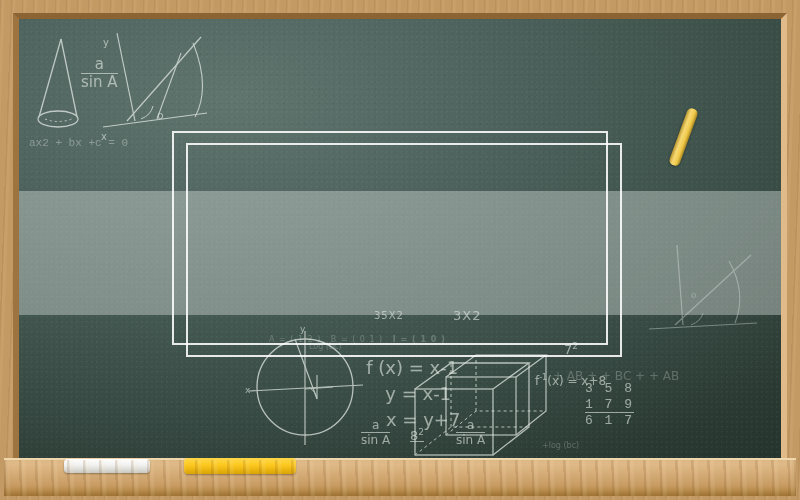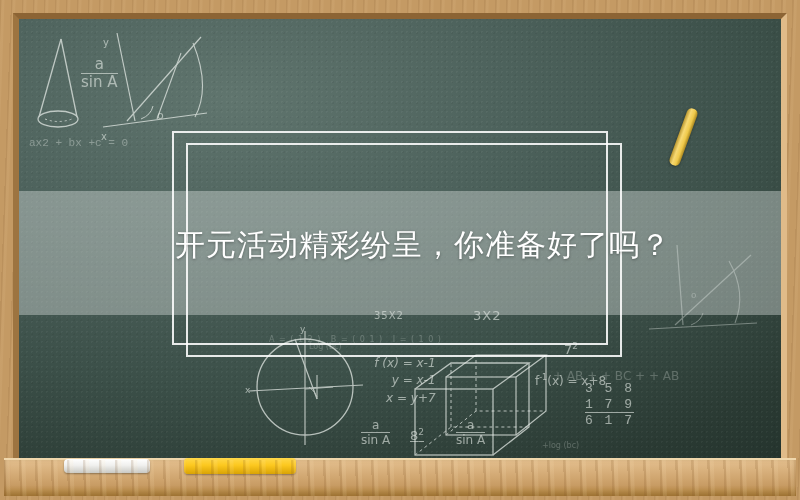--- a/index.html
+++ b/index.html
@@ -156,21 +156,21 @@
         <path d="M44 94 q10 -4 12 -13" stroke="currentColor" stroke-width="1" fill="none"></path>
       </svg>
     </div>
 
     <div class="chalk chalk-txt" style="left:84px;top:18px;font-size:10px;">y</div>
     <div class="chalk chalk-txt" style="left:82px;top:112px;font-size:10px;">x</div>
     <div class="chalk chalk-txt" style="left:138px;top:90px;font-size:11px;">o</div>
 
     <div class="chalk chalk-txt faint" style="left:10px;top:118px;font-size:11px;">ax2 + bx +c = 0</div>
 
-    <div class="chalk chalk-txt" style="left:345px;top:336px;font-size:12px;line-height:1.45;text-align:right;font-style:italic;">
+    <div class="chalk chalk-txt" style="left:345px;top:336px;font-size:18px;line-height:1.45;text-align:center;">
       <div>f (x)  = x-1</div>
       <div style="padding-left:12px;">y  = x-1</div>
       <div style="padding-left:22px;">x  = y+7</div>
     </div>
 
     <div class="chalk" style="left:425px;top:332px;">
       <svg width="110" height="96" viewBox="0 0 110 96">
         <rect x="2" y="26" width="70" height="58" stroke="currentColor" stroke-width="1.2" fill="none"></rect>
         <path d="M2 26 L32 4 L102 4 L72 26" stroke="currentColor" stroke-width="1.2" fill="none"></path>
         <path d="M102 4 L102 60 L72 84" stroke="currentColor" stroke-width="1.2" fill="none"></path>
@@ -203,29 +203,29 @@
       <span>f</span><sup style="font-size:8px;">-1</sup><span>(x) = x+8</span>
     </div>
 
     <div class="chalk chalk-txt" style="left:566px;top:362px;font-size:13px;line-height:1.2;letter-spacing:2px;font-family:Liberation Mono, monospace;">
       <div>3 5 8</div>
       <div style="border-bottom:1px solid currentColor;">1 7 9</div>
       <div>6 1 7</div>
     </div>
 
     <div class="chalk chalk-txt" style="left:355px;top:291px;font-size:10px;letter-spacing:1px;">35X2</div>
-    <div class="chalk chalk-txt" style="left:454px;top:289px;font-size:13px;letter-spacing:1px;">3X2</div>
+    <div class="chalk chalk-txt" style="left:434px;top:289px;font-size:13px;letter-spacing:1px;">3X2</div>
 
     <div class="chalk chalk-txt vfaint" style="left:290px;top:323px;font-size:8px;">Log (bc)</div>
     <div class="chalk chalk-txt vfaint" style="left:523px;top:422px;font-size:8px;">+log (bc)</div>
 
     <div class="chalk chalk-txt vfaint" style="left:250px;top:316px;font-size:8px;letter-spacing:1px;">
       <span>A = ( 1 2 )</span>
       <span style="padding-left:6px;">B = ( 0 1 )</span>
-      <span style="padding-left:6px;">I = ( 1 0 )</span>
+      <span style="padding-left:6px;font-weight:bold;">I = ( 1 0 )</span>
     </div>
 
     <div class="chalk" style="left:228px;top:310px;">
       <svg width="130" height="120" viewBox="0 0 130 120">
         <circle cx="58" cy="58" r="48" stroke="currentColor" stroke-width="1.3" fill="none"></circle>
         <path d="M58 2 L58 116" stroke="currentColor" stroke-width="1.2" fill="none"></path>
         <path d="M2 62 L116 56" stroke="currentColor" stroke-width="1.2" fill="none"></path>
         <path d="M48 10 L70 70" stroke="currentColor" stroke-width="1.2" fill="none"></path>
         <path d="M70 70 L70 46" stroke="currentColor" stroke-width="1.1" fill="none"></path>
         <path d="M58 60 L86 58" stroke="currentColor" stroke-width="1.1" fill="none"></path>
@@ -254,21 +254,20 @@
         <path d="M46 84 q10 -4 12 -12" stroke="currentColor" stroke-width="1" fill="none"></path>
       </svg>
     </div>
     <div class="chalk chalk-txt faint" style="left:672px;top:272px;font-size:9px;">o</div>
 
     <div id="band"></div>
 
     <div id="rect-outer" class="wrect"></div>
     <div id="rect-inner" class="wrect"></div>
 
-    <div id="headline">开元活动精彩纷呈，你准备好了吗？</div>
 
     <div id="chalk-yellow-top"></div>
   </div>
 
   <div id="ledge">
     <div id="chalk-white-ledge"></div>
     <div id="chalk-yellow-ledge"></div>
   </div>
 </div>
 

